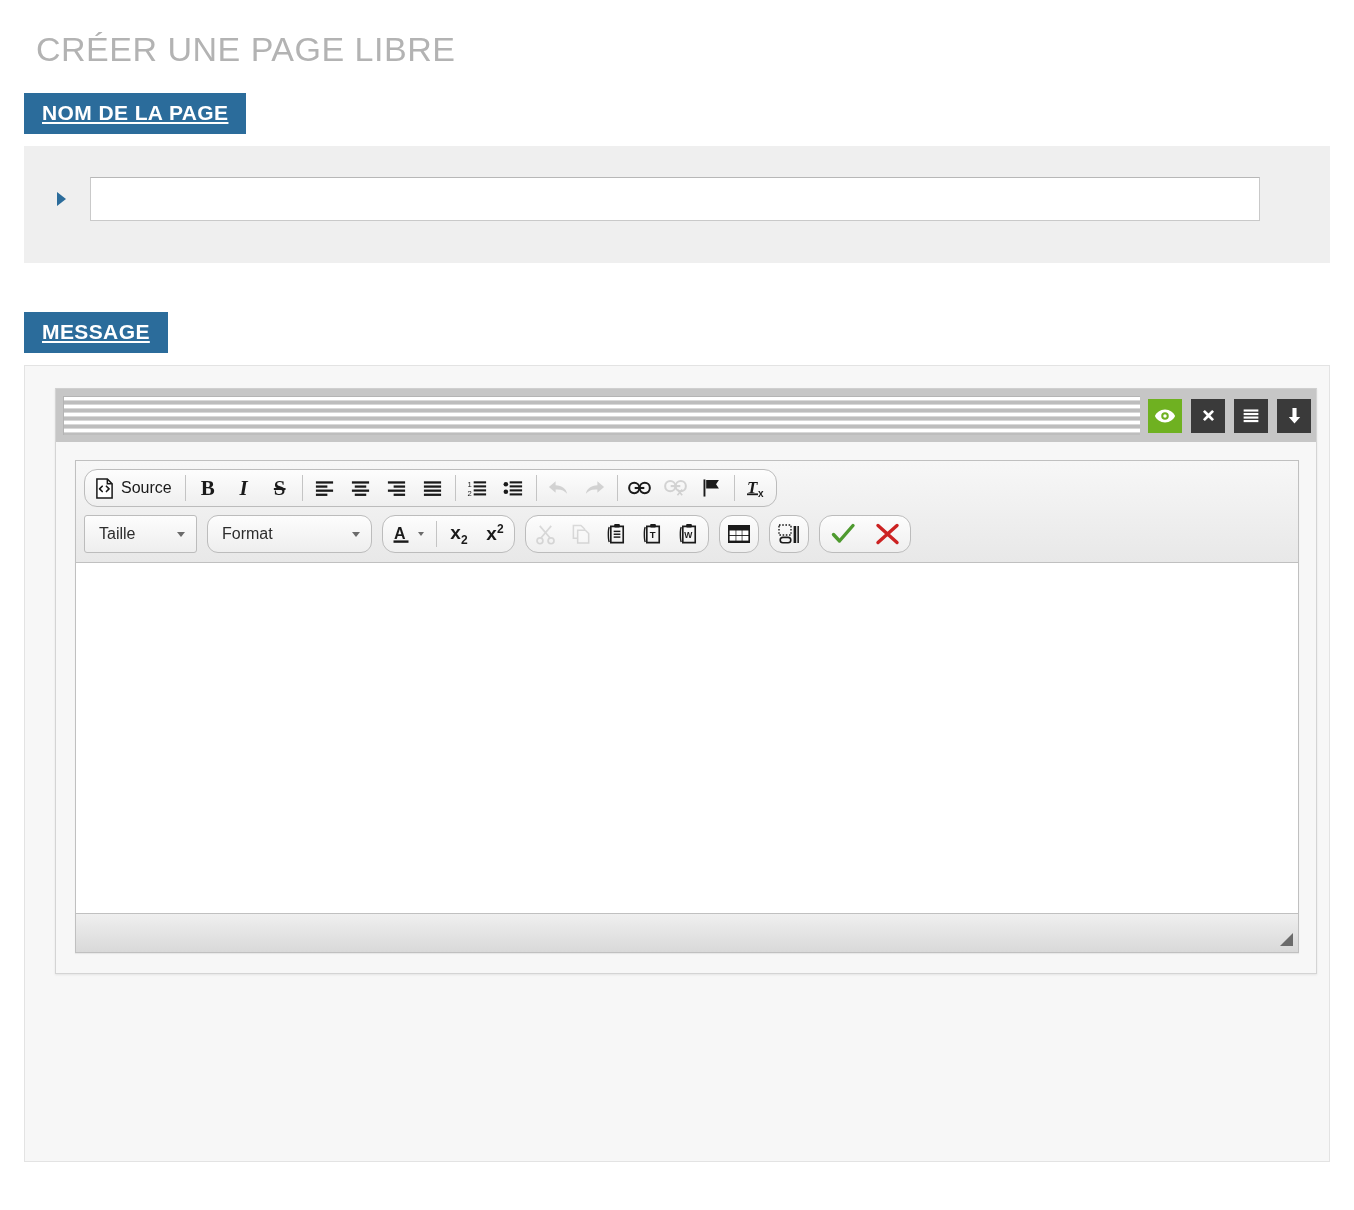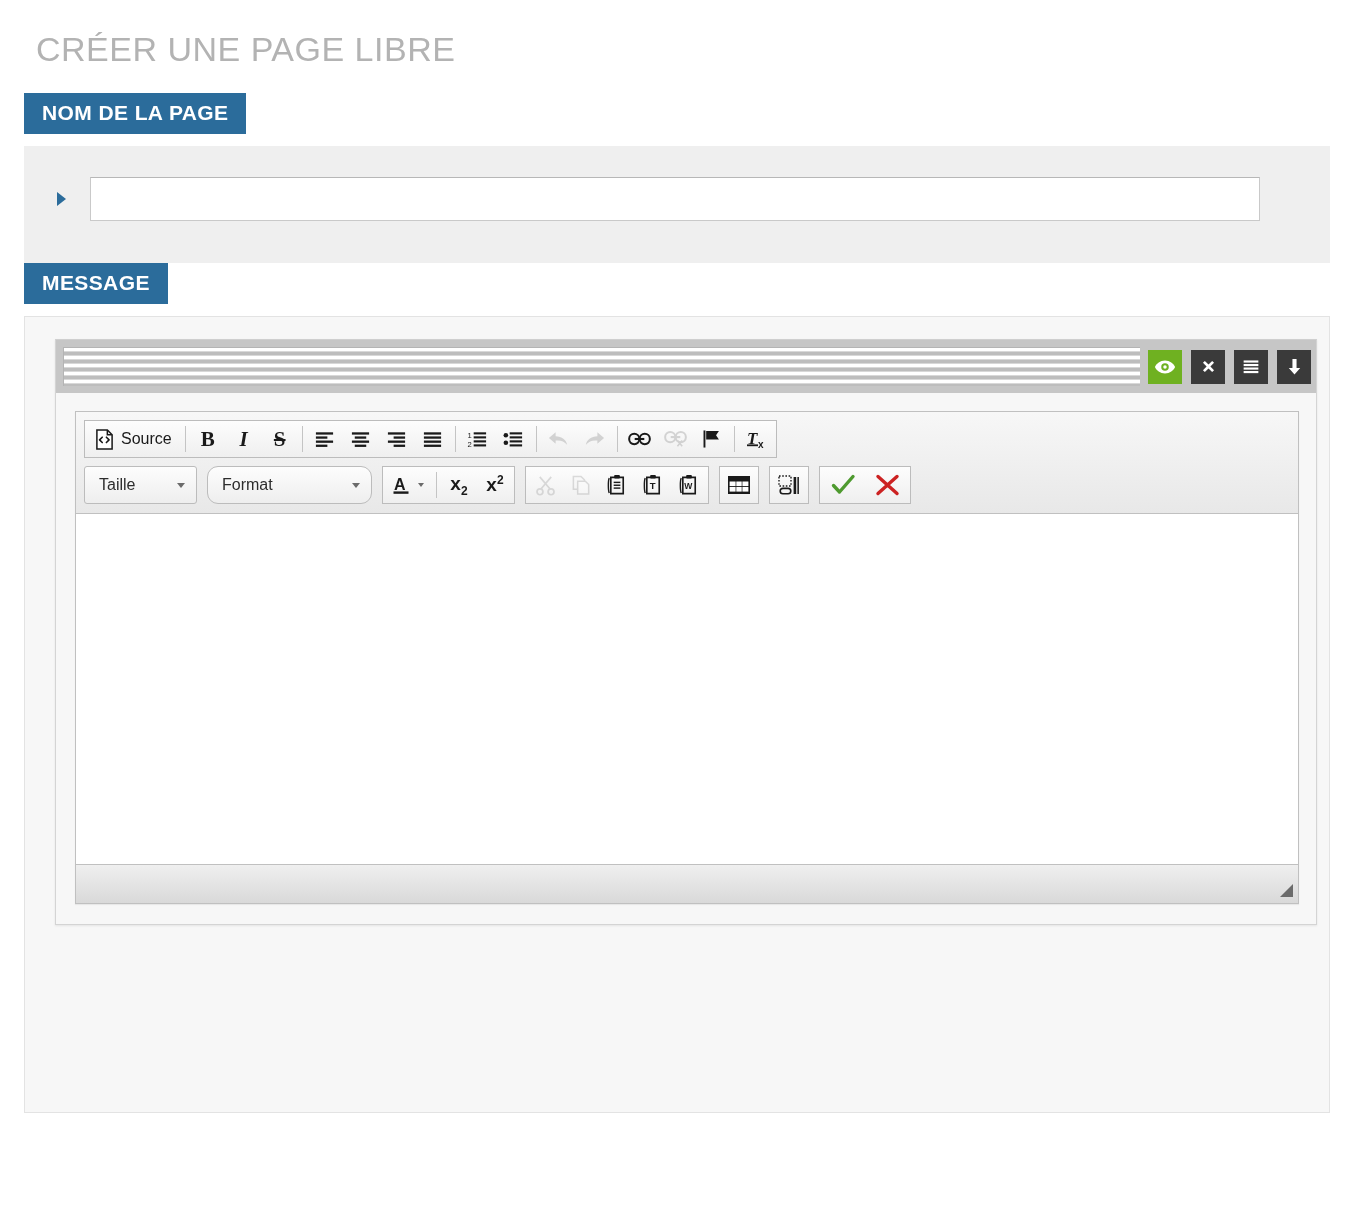--- a/index.html
+++ b/index.html
@@ -29,24 +29,25 @@
   
   .section-label {
     display: inline-block;
     background: #2b6c9b;
     color: #ffffff;
     font-size: 21px;
     font-weight: bold;
     letter-spacing: 0.4px;
     padding: 9px 18px 10px 18px;
     line-height: 22px;
+    text-decoration: underline;
   }
   .label-row { padding-left: 24px; }
   #nom-label-row { margin-top: 21px; }
-  #message-label-row { }
+  #message-label-row { margin-top: 49px; }
 
   
   .panel {
     margin: 0 24px 0 24px;
     background: #efefef;
     box-sizing: border-box;
   }
   #nom-panel {
     margin-top: 12px;
     height: 117px;
@@ -146,21 +147,21 @@
     border-bottom: 1px solid #c0c0c0;
     padding: 8px 0 9px 8px;
   }
   .ck-row { display: flex; align-items: center; flex-wrap: nowrap; }
   .ck-row + .ck-row { margin-top: 8px; }
 
   .tgroup {
     display: flex;
     align-items: center;
     border: 1px solid #bcbcbc;
-    border-radius: 0;
+    border-radius: 13px;
     background: linear-gradient(to bottom, #fdfdfd 0%, #efefef 100%);
     margin-right: 10px;
     padding: 1px;
     height: 38px;
     box-sizing: border-box;
   }
   .tbtn {
     min-width: 36px;
     height: 34px;
     display: flex;

